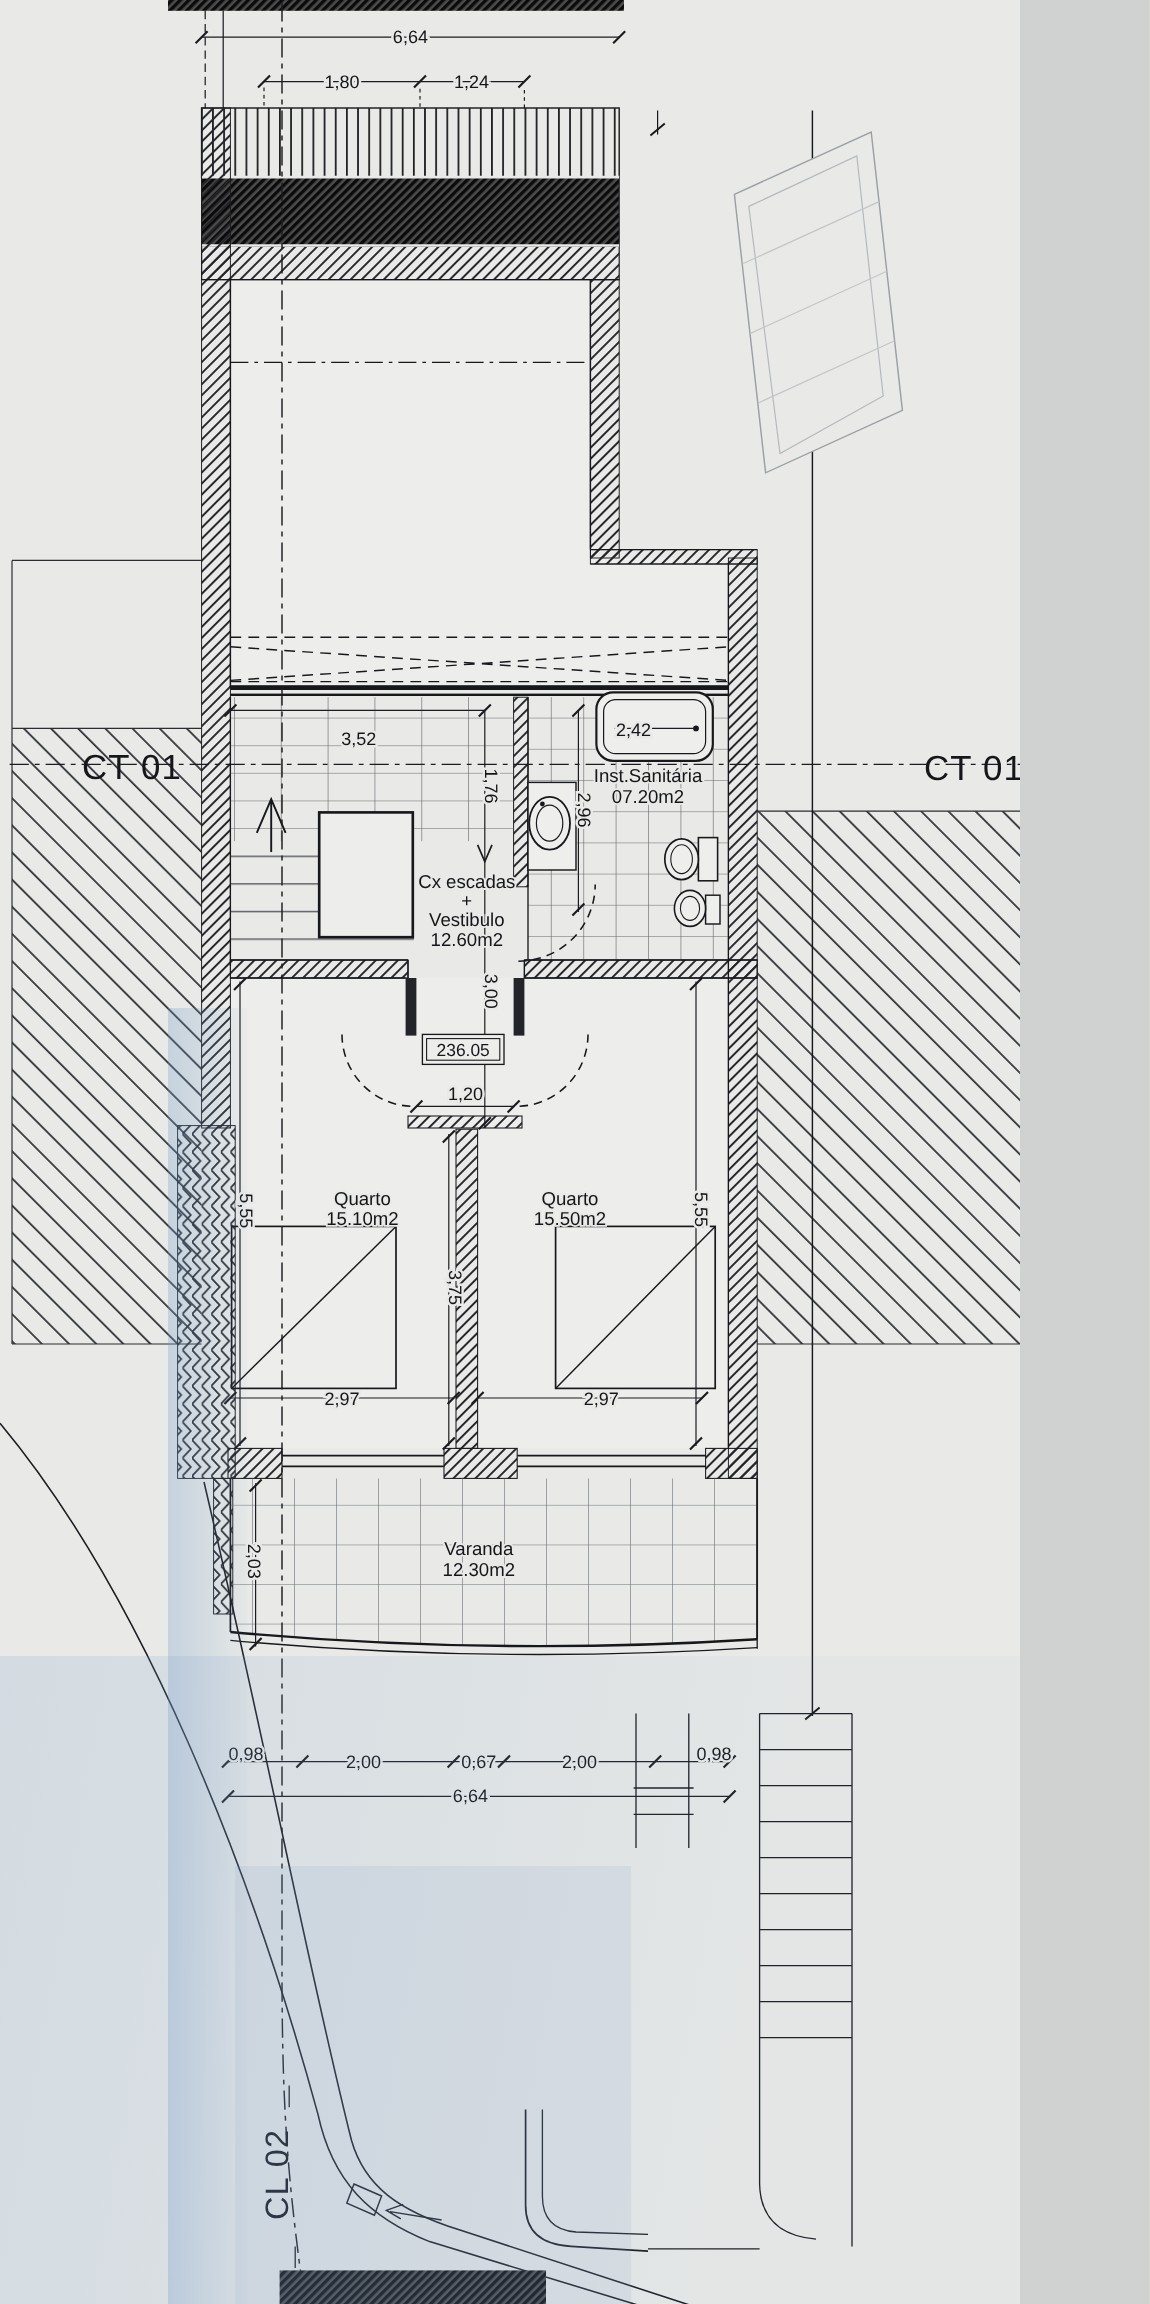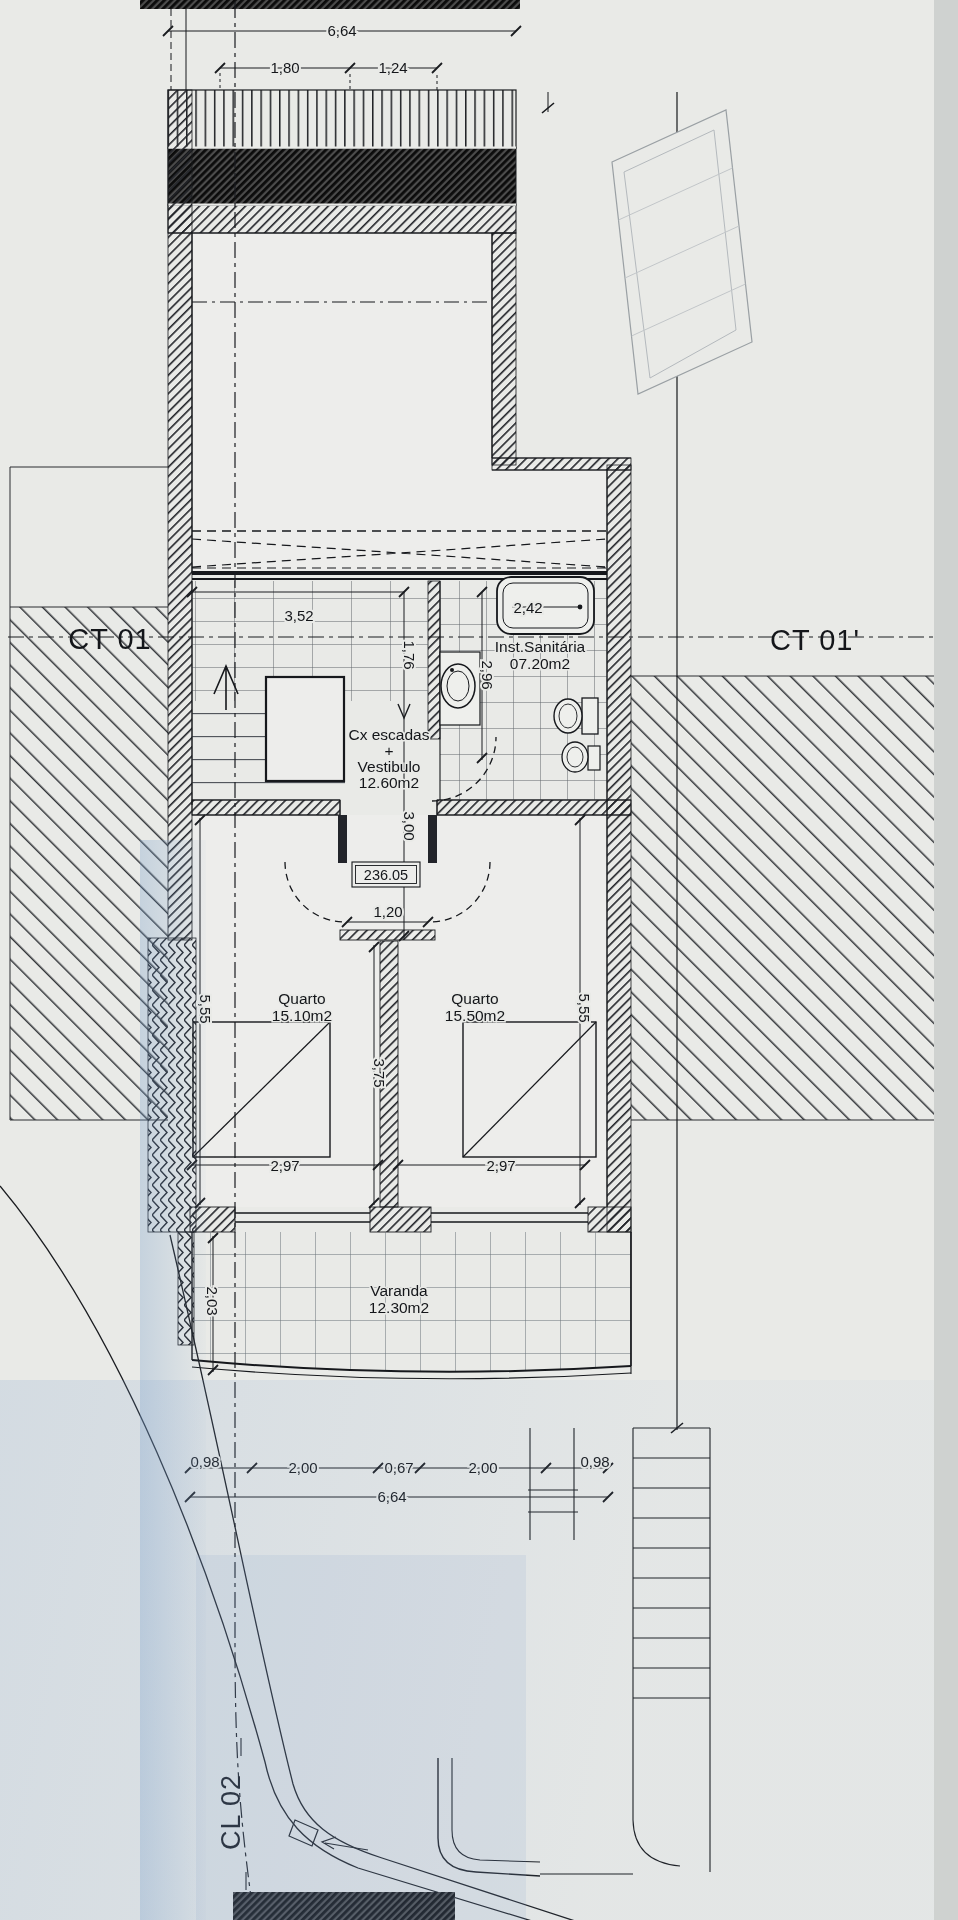--- a/index.html
+++ b/index.html
@@ -1,16 +1,16 @@
 <!DOCTYPE html>
 <html><head>
 <meta charset="utf-8">
 <style>
   html,body{margin:0;padding:0;background:#cfd2d0;}
-  .canvas{position:relative;width:934px;height:1920px;background:#e9eae7;overflow:hidden;
+  .canvas{position:relative;width:850px;height:1920px;background:#e9eae7;overflow:hidden;
           font-family:"Liberation Sans", sans-serif;}
   svg{position:absolute;left:0;top:0;}
   svg text{font-family:"Liberation Sans", sans-serif;fill:#14161a;}
   .dim{font-size:15px;paint-order:stroke;stroke:#e9eae7;stroke-width:4px;}
   .rm{font-size:15.5px;paint-order:stroke;stroke:#e9eae7;stroke-width:3px;}
   .mk{font-size:29px;letter-spacing:1px;}
   .mk2{font-size:27px;letter-spacing:1px;}
   .lvl{font-size:14.5px;}
   .tint{position:absolute;pointer-events:none;}
   #tintA{left:140px;top:840px;width:66px;height:1080px;

